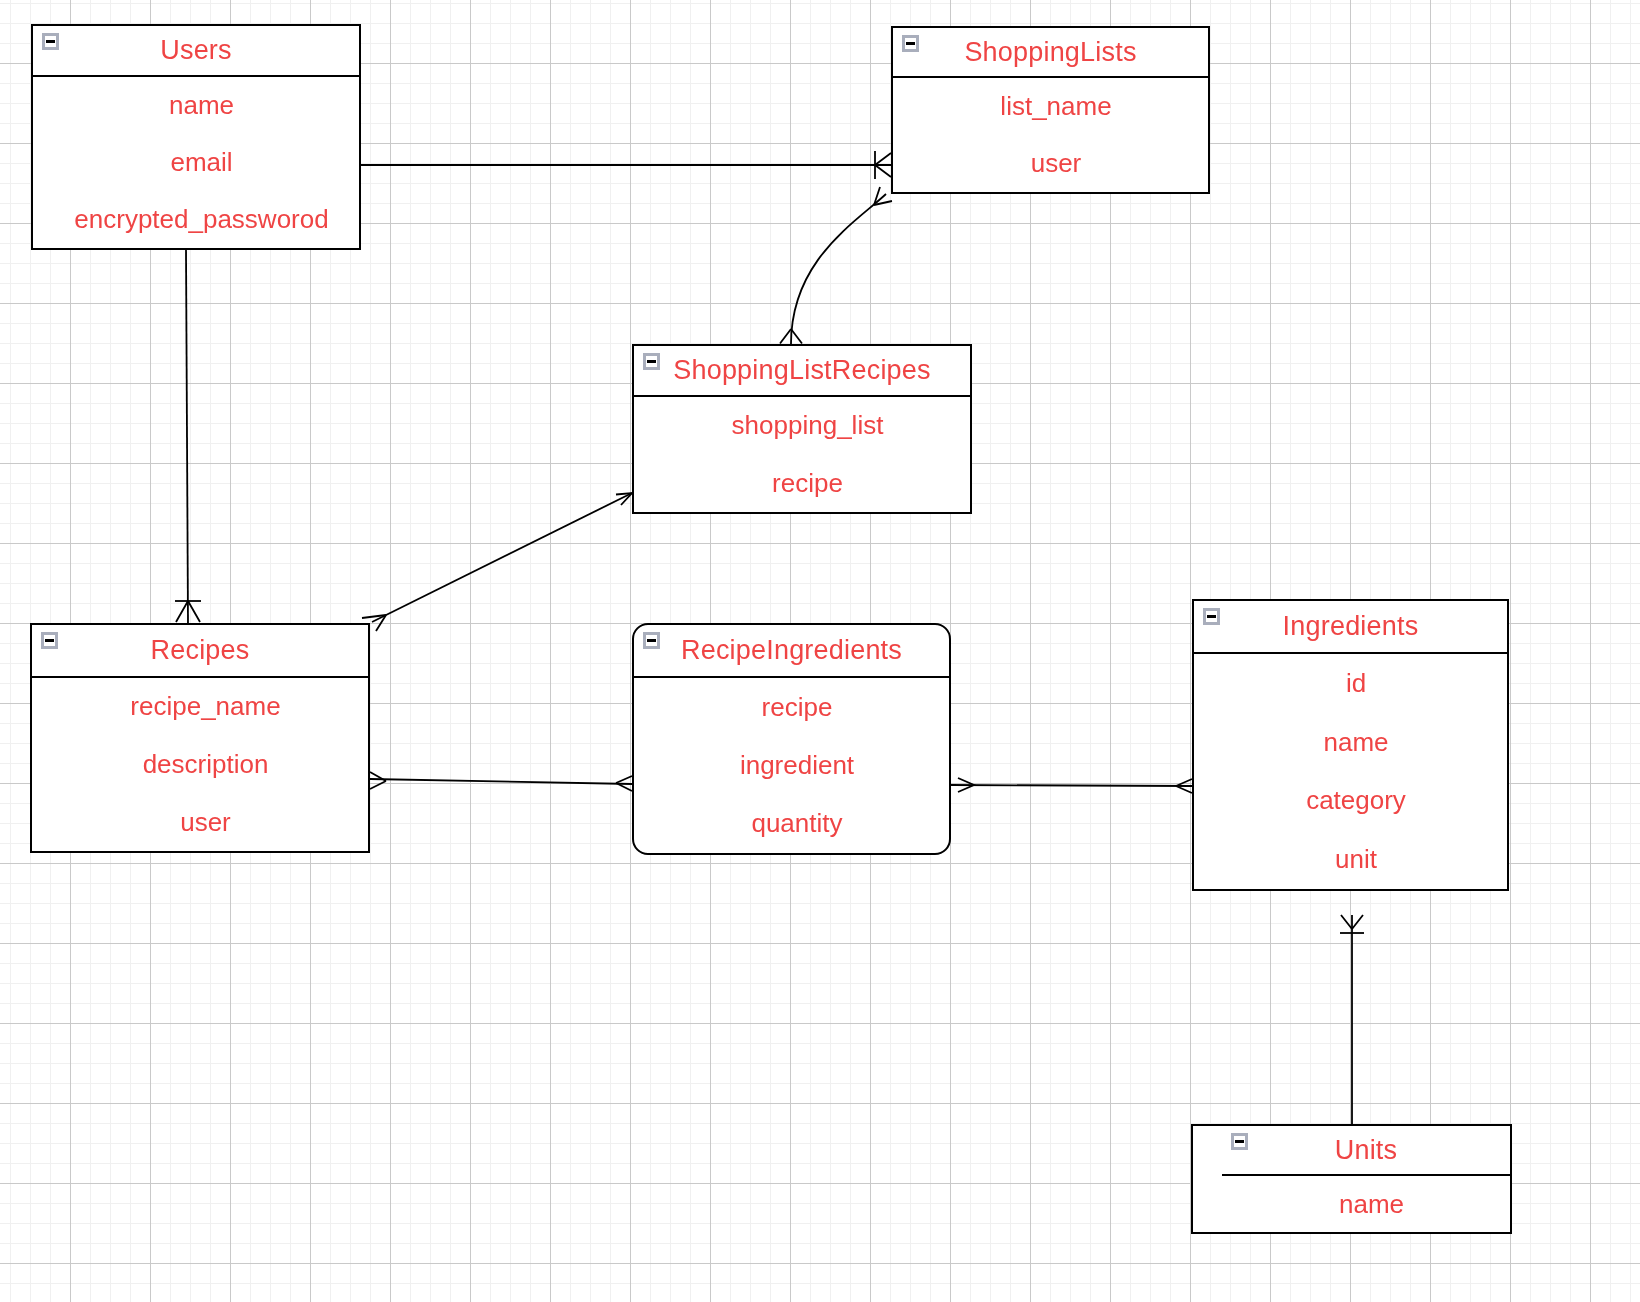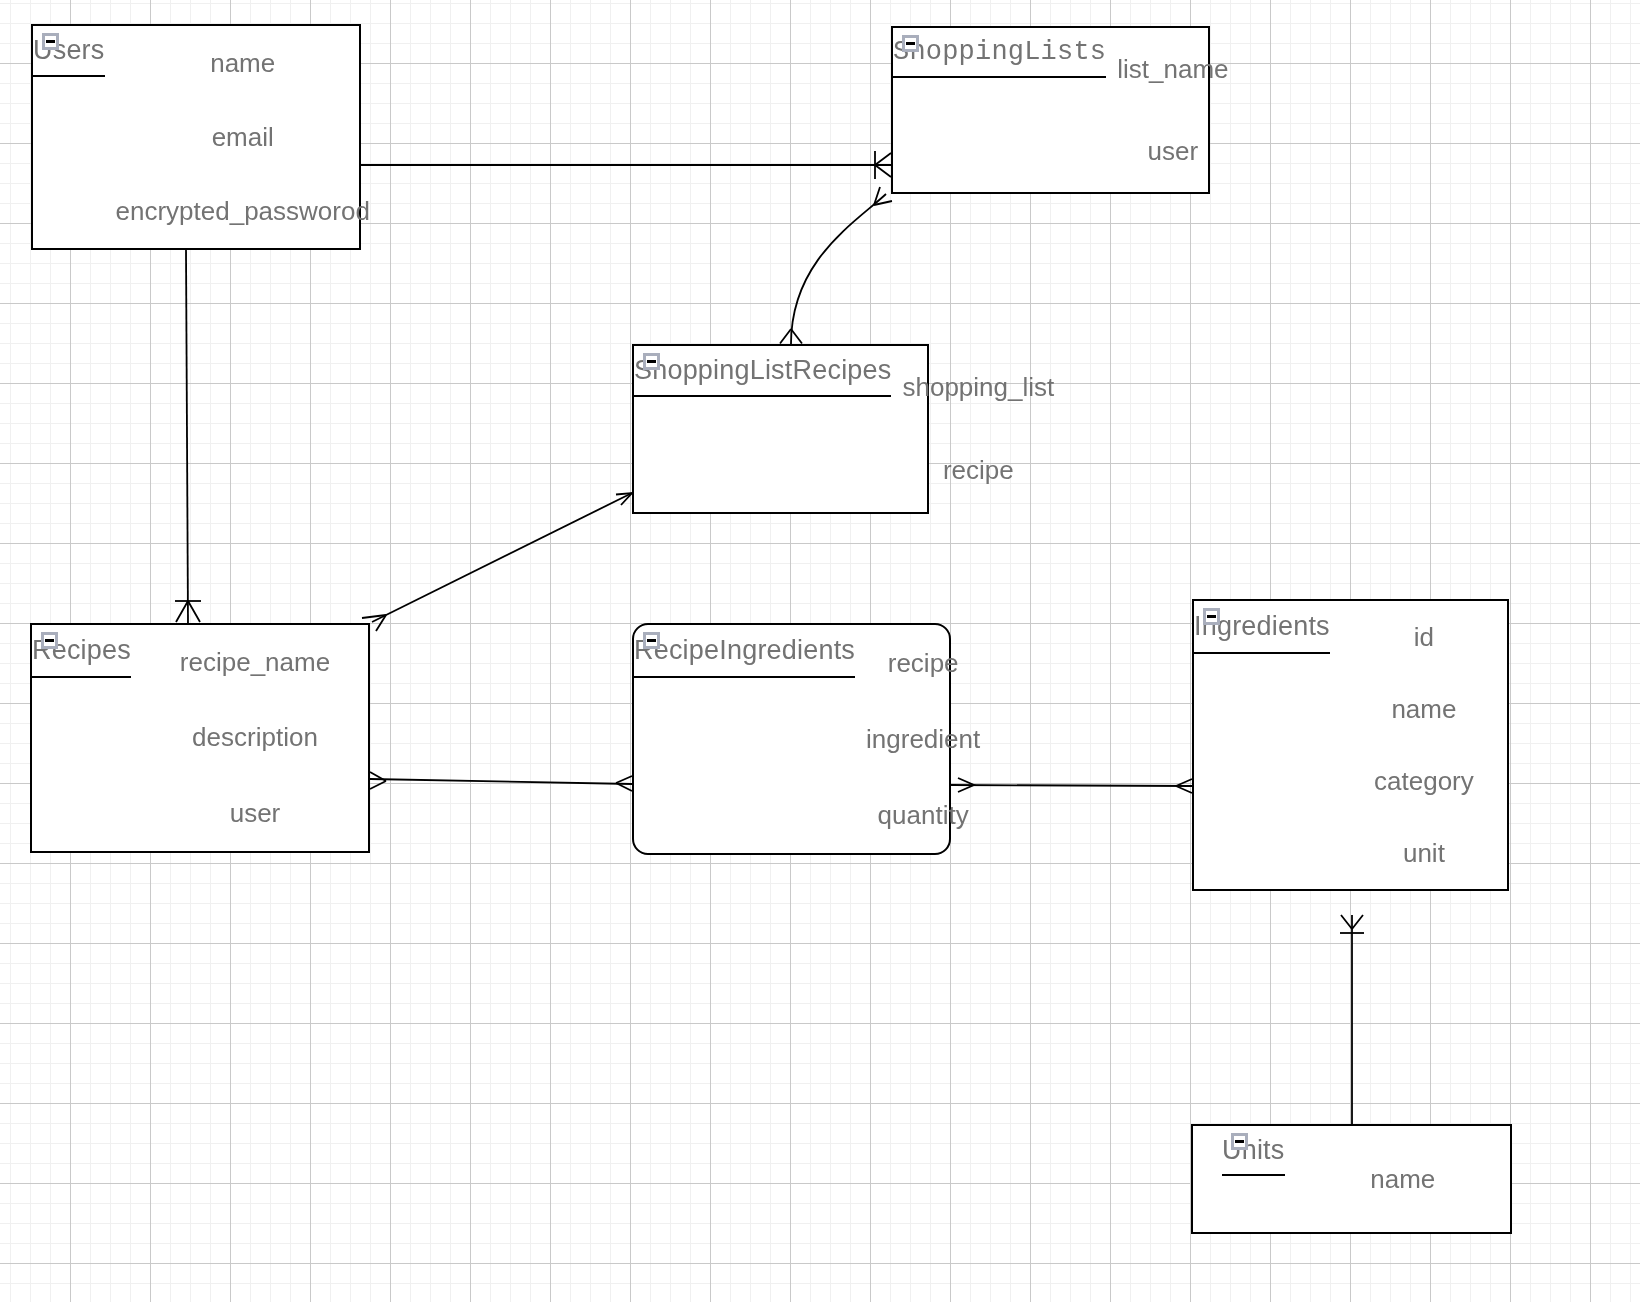--- a/index.html
+++ b/index.html
@@ -16,21 +16,21 @@
       linear-gradient(to bottom,#c9c9c9 1px,transparent 1px),
       linear-gradient(to right,#f0f0f0 1px,transparent 1px),
       linear-gradient(to bottom,#f0f0f0 1px,transparent 1px);
     background-size:80px 80px,80px 80px,20px 20px,20px 20px;
     background-position:70px 63px,70px 63px,10px 3px,10px 3px;
   }
   svg.edges{position:absolute;left:0;top:0;width:1640px;height:1302px;}
   svg.edges path, svg.edges line{stroke:#000;stroke-width:1.8;fill:none;}
   .entity{
     position:absolute;background:#ffffff;border:2px solid #000;
-    box-sizing:border-box;display:flex;flex-direction:row;color:#737373;
+    box-sizing:border-box;display:flex;flex-direction:column;color:#ef4444;
   }
   .hdr{
     position:relative;flex:0 0 auto;border-bottom:2px solid #000;
     display:flex;align-items:center;justify-content:center;
     font-size:27px;letter-spacing:0.2px;white-space:nowrap;
   }
   .collapse{
     position:absolute;left:9px;top:7px;width:17px;height:17px;
     box-sizing:border-box;background:#ffffff;border:3px solid #a9aebc;
     display:flex;align-items:center;justify-content:center;
@@ -100,33 +100,33 @@
       <span>Users</span>
     </div>
     <div class="rows">
       <div class="row">name</div>
       <div class="row">email</div>
       <div class="row">encrypted_passworod</div>
     </div>
   </div>
 
   <div class="entity" style="left:891px;top:26px;width:319px;height:168px;">
-    <div class="hdr" style="height:48px;font-family:Liberation Mono, monospace;">
+    <div class="hdr" style="height:48px;">
       <span class="collapse">
           <span class="minus"></span>
         </span>
       <span>ShoppingLists</span>
     </div>
     <div class="rows">
       <div class="row">list_name</div>
       <div class="row">user</div>
     </div>
   </div>
 
-  <div class="entity" style="left:632px;top:344px;width:297px;height:170px;">
+  <div class="entity" style="left:632px;top:344px;width:340px;height:170px;">
     <div class="hdr" style="height:49px;">
       <span class="collapse">
           <span class="minus"></span>
         </span>
       <span>ShoppingListRecipes</span>
     </div>
     <div class="rows">
       <div class="row">shopping_list</div>
       <div class="row">recipe</div>
     </div>

